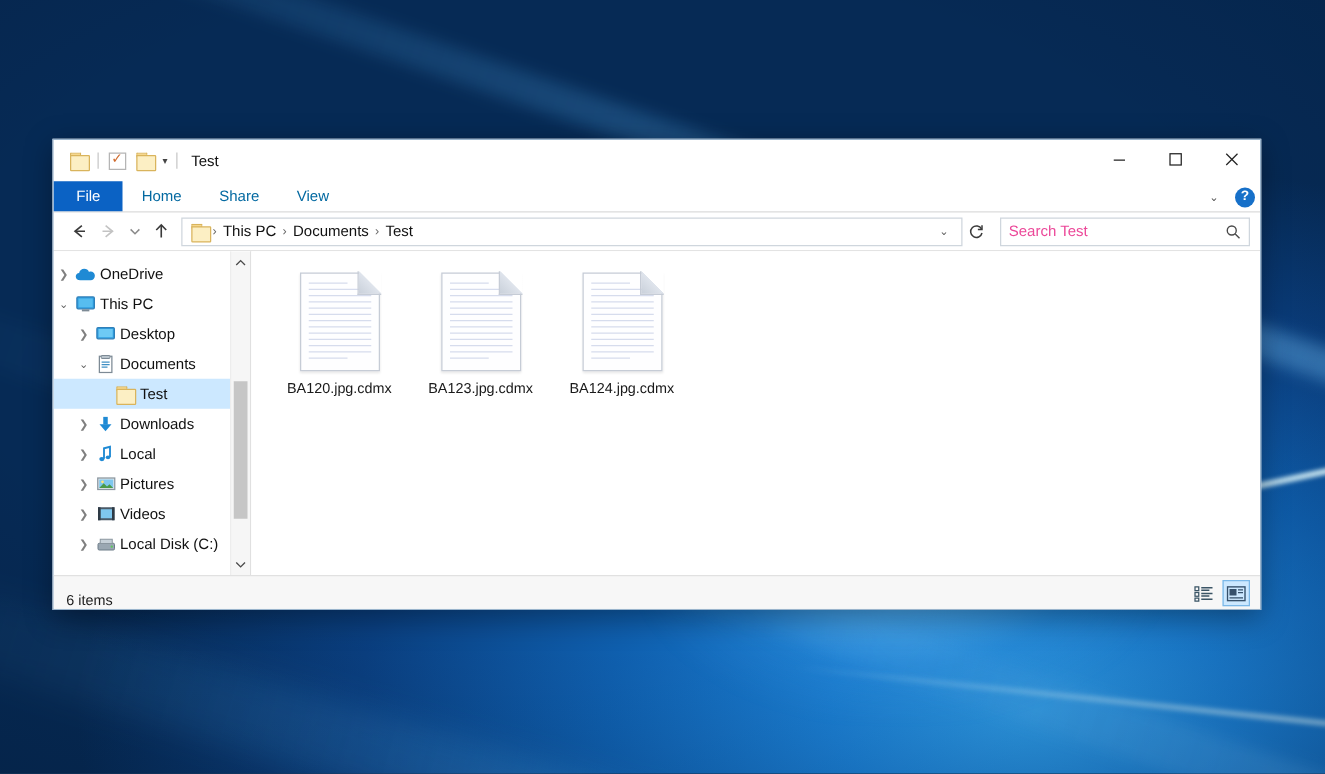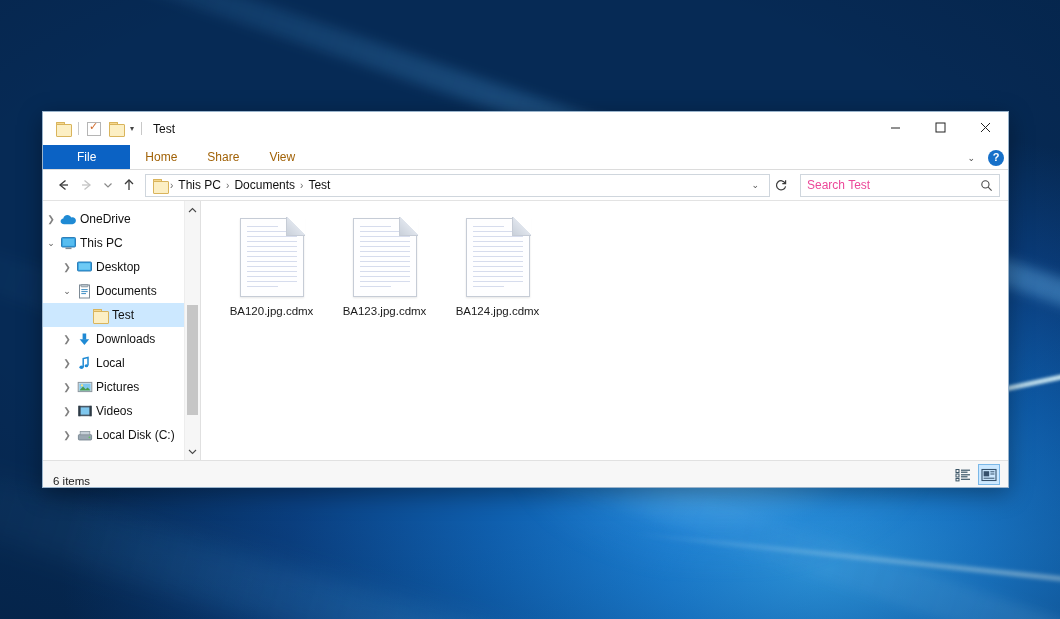--- a/index.html
+++ b/index.html
@@ -72,22 +72,22 @@
   .qat-caret { font-size:8px; color:#444; padding:0 3px; }
   .title-text { margin-left:7px; font-size:12px; color:#111; }
   .wincontrols { position:absolute; right:0; top:0; display:flex; }
   .wc { width:45px; height:31px; display:flex; align-items:center; justify-content:center; }
   .wc svg { display:block; }
 
   
   .ribbon { height:25px; display:flex; align-items:stretch; position:relative;
     background:#fff; flex:0 0 25px; border-bottom:1px solid #dcdcdc; }
   .rtab { display:flex; align-items:center; padding:0 15px; font-size:12px;
-    color:#a16207; }
-  .rtab.file { background:#0b62c4; color:#fff; padding:0 34px; }
+    color:#0369a1; }
+  .rtab.file { background:#0b62c4; color:#fff; padding:0 18px; }
   .ribbon-right { position:absolute; right:4px; top:0; height:25px;
     display:flex; align-items:center; gap:7px; }
   .rchev { font-size:9px; color:#4a4a4a; padding:0 6px; }
   .help-ico { width:16px; height:16px; border-radius:50%; background:#1670c9;
     color:#fff; font-size:11px; font-weight:bold; display:flex;
     align-items:center; justify-content:center; line-height:1; }
 
   
   .addrrow { height:30px; display:flex; align-items:center; gap:0; padding:0 8px;
     background:#fff; flex:0 0 30px; }

